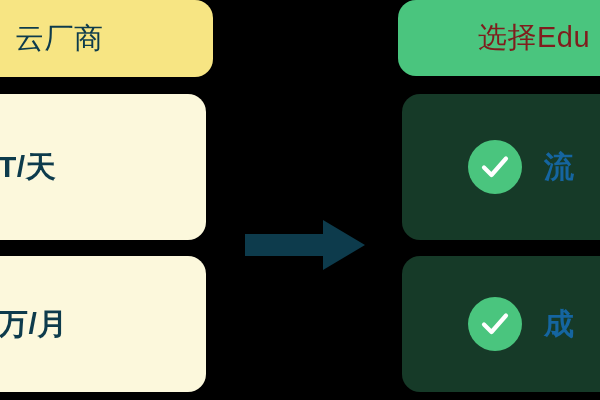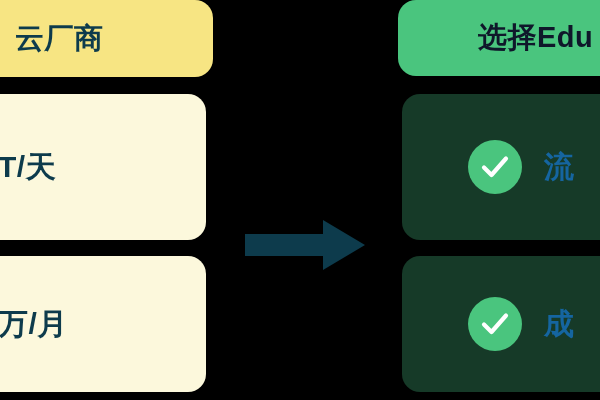--- a/index.html
+++ b/index.html
@@ -37,21 +37,21 @@
     width: 293px;
     height: 77px;
     background: #F7E583;
     border-radius: 0 18px 18px 0;
     justify-content: flex-start;
     padding-left: 95px;
   }
   .left-header .txt {
     color: #0D3B4C;
     font-size: 29px;
-    font-weight: bold;
+    font-weight: normal;
     letter-spacing: 0.5px;
     white-space: nowrap;
   }
 
   .left-card {
     left: -80px;
     width: 286px;
     background: #FCF8DC;
     border-radius: 0 18px 18px 0;
     justify-content: flex-start;
@@ -82,23 +82,23 @@
     left: 398px;
     top: 0px;
     width: 282px;
     height: 76px;
     background: #4AC57E;
     border-radius: 18px 0 0 18px;
     justify-content: flex-start;
     padding-left: 80px;
   }
   .right-header .txt {
-    color: #0f172a;
+    color: #7f1d1d;
     font-size: 29px;
-    font-weight: bold;
+    font-weight: normal;
     letter-spacing: 0.5px;
     white-space: nowrap;
   }
 
   .right-card {
     left: 402px;
     width: 278px;
     background: #163A28;
     border-radius: 18px 0 0 18px;
     justify-content: flex-start;

